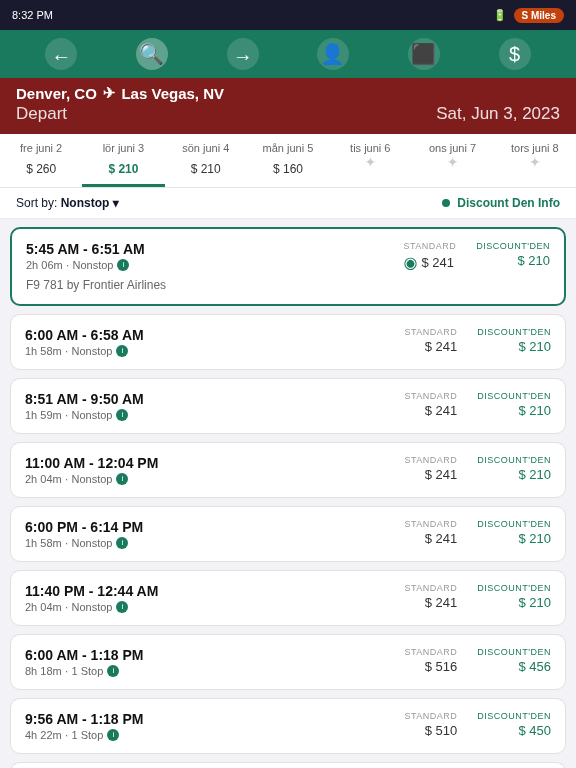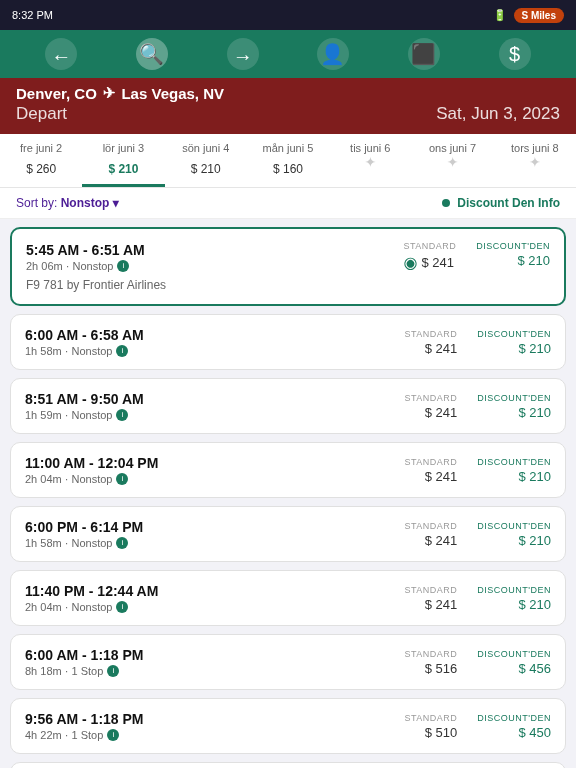--- a/index.html
+++ b/index.html
@@ -24,29 +24,29 @@
     .date-selector { background: white; display: flex; overflow-x: auto; border-bottom: 1px solid #e5e5e5; }
     .date-item { flex: 1; text-align: center; padding: 8px 4px; cursor: pointer; min-width: 70px; border-bottom: 3px solid transparent; }
     .date-item.selected { border-bottom: 3px solid #1a7a5e; }
     .date-item .day { font-size: 11px; color: #666; }
     .date-item .price { font-size: 12px; color: #333; margin-top: 8px; }
     .date-item.selected .price { color: #1a7a5e; font-weight: 700; }
     .date-item .star { color: #ccc; font-size: 14px; }
 
     
     .sort-bar { background: white; padding: 8px 16px; display: flex; justify-content: space-between; align-items: center; border-bottom: 1px solid #eee; }
-    .sort-left { font-size: 12px; color: #4c1d95; }
+    .sort-left { font-size: 12px; color: #0f172a; }
     .sort-right { font-size: 12px; color: #1a7a5e; font-weight: 600; cursor: pointer; }
     .discount-dot { display: inline-block; width: 8px; height: 8px; background: #1a7a5e; border-radius: 50%; margin-right: 4px; }
 
     
     .flights-list { background: #f2f2f7; padding: 8px 0; }
     .flight-card { background: white; margin: 0 10px 8px; border-radius: 10px; padding: 12px 14px; border: 1px solid #e0e0e0; }
     .flight-card.selected { border: 2px solid #1a7a5e; }
-    .flight-row { display: flex; align-items: center; justify-content: space-between; }
+    .flight-row { display: flex; align-items: flex-start; justify-content: space-between; }
     .flight-info { flex: 1; }
     .flight-time { font-size: 14px; font-weight: 600; color: #111; }
     .flight-detail { font-size: 11px; color: #666; margin-top: 2px; display: flex; align-items: center; gap: 4px; }
     .info-dot { display: inline-block; width: 12px; height: 12px; background: #1a7a5e; border-radius: 50%; color: white; font-size: 8px; text-align: center; line-height: 12px; cursor: pointer; }
     .flight-prices { display: flex; gap: 20px; align-items: flex-start; }
     .price-col { text-align: right; }
     .price-label { font-size: 9px; color: #999; letter-spacing: 0.5px; text-transform: uppercase; }
     .price-label.discount { color: #1a7a5e; }
     .price-val { font-size: 13px; color: #333; margin-top: 2px; }
     .price-val.discount { color: #1a7a5e; }

